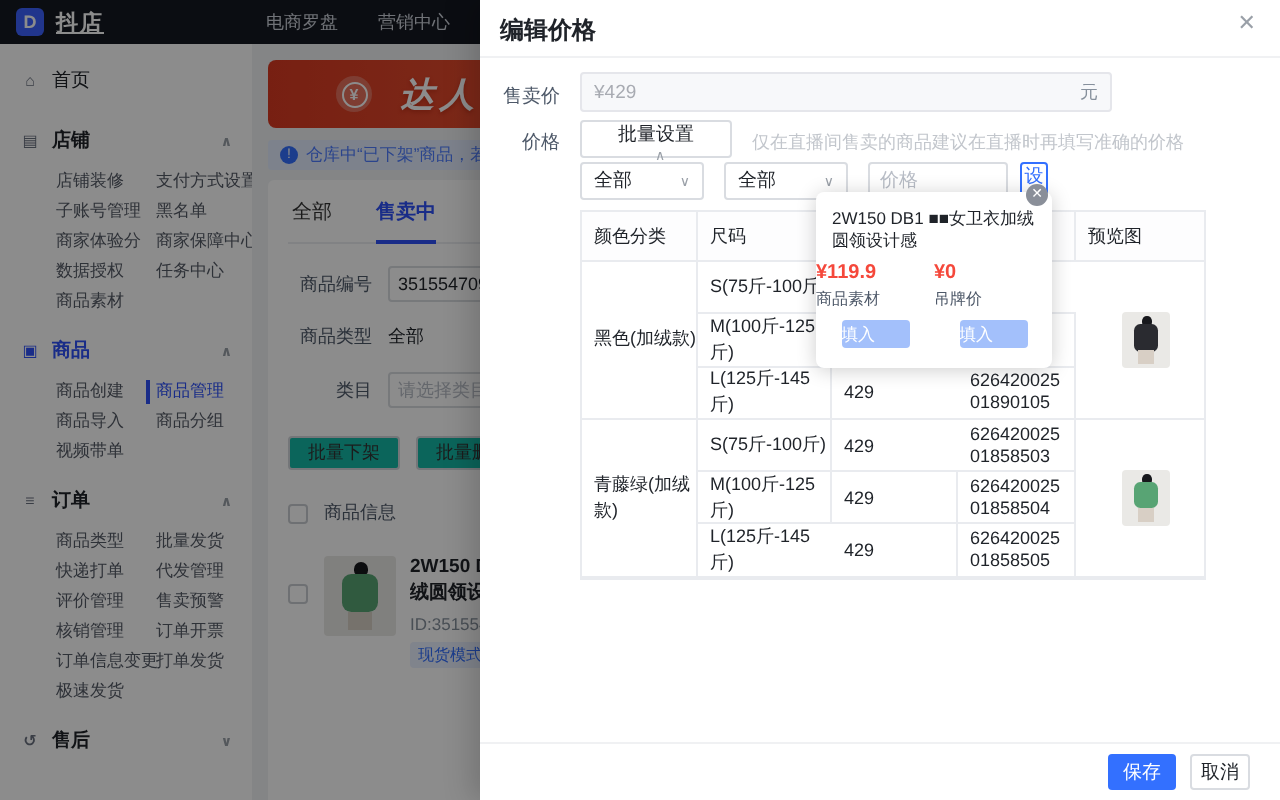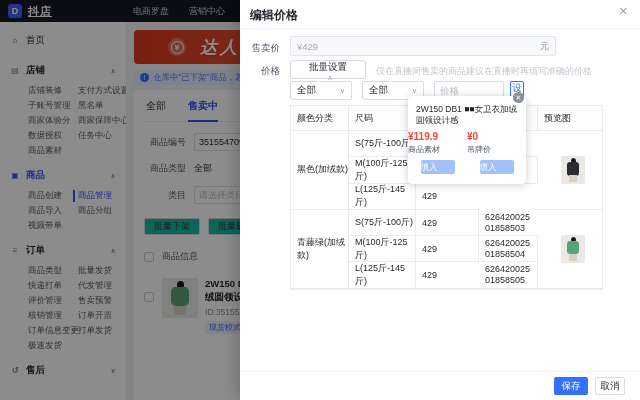--- a/index.html
+++ b/index.html
@@ -320,20 +320,21 @@
       <div style="grid-column:2; grid-row:2;">S(75斤-100斤)</div>
       <div style="grid-column:3; grid-row:2;"></div>
       <div style="grid-column:4; grid-row:2;" class="cell-code"></div>
 
       <div style="grid-column:2; grid-row:3;">M(100斤-125斤)</div>
       <div style="grid-column:3; grid-row:3;"></div>
       <div style="grid-column:4; grid-row:3;" class="cell-code"></div>
 
       <div style="grid-column:2; grid-row:4;">L(125斤-145斤)</div>
       <div style="grid-column:3; grid-row:4;">429</div>
+      <div style="grid-column:4; grid-row:4;" class="cell-code">62642002501890105</div>
 
       <div class="cell-color2">青藤绿(加绒款)</div>
       <div class="cell-prev cell-prev2">
         <div class="fig green thumb-sm">
             <div class="fh"></div>
             <div class="fb"></div>
             <div class="fl"></div>
           </div>
       </div>
 

